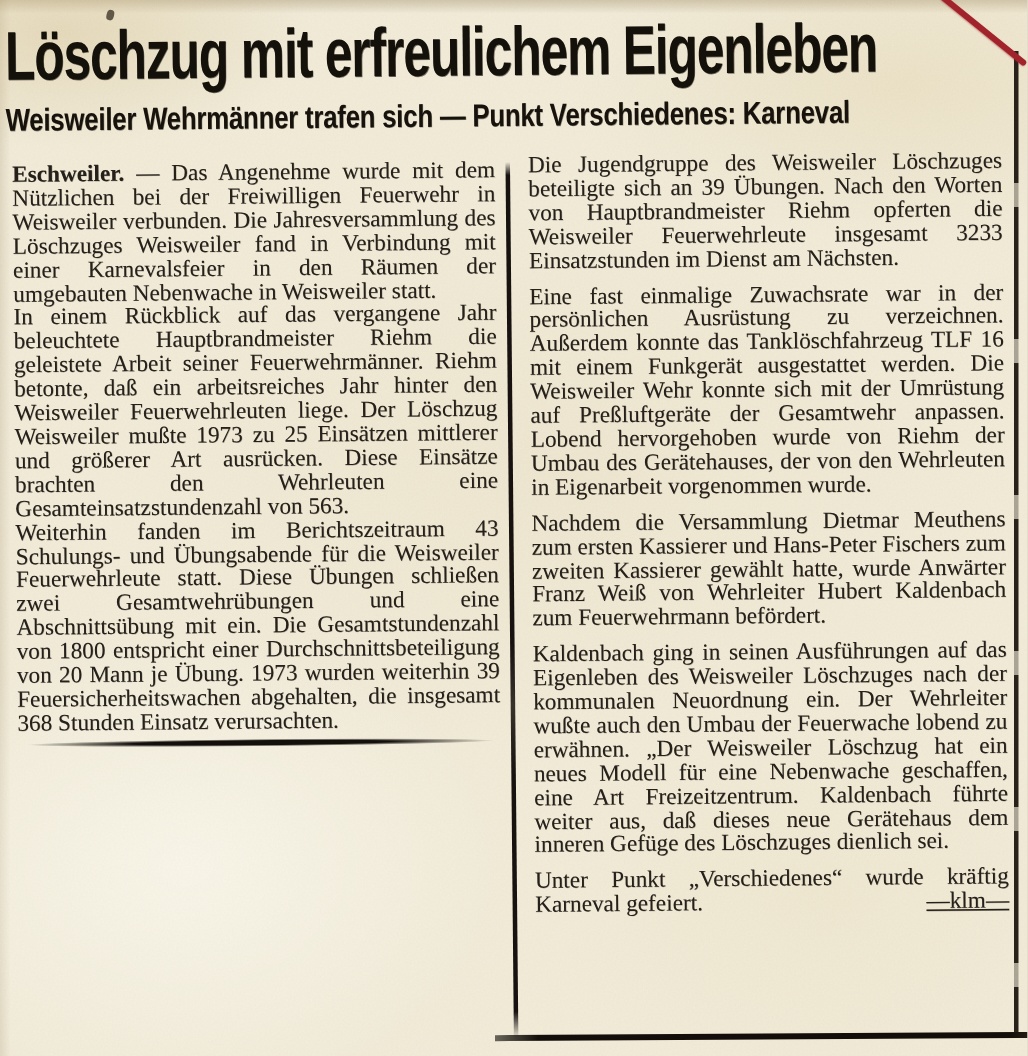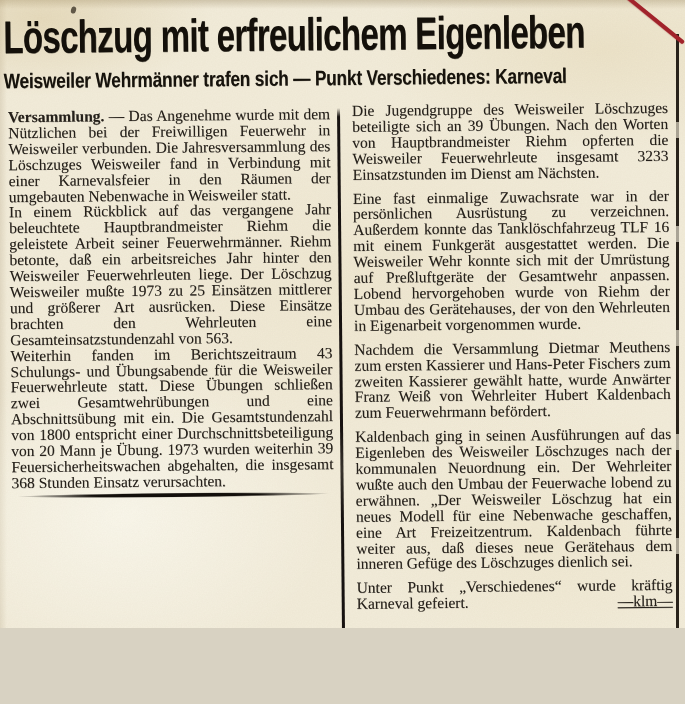--- a/index.html
+++ b/index.html
@@ -1,20 +1,20 @@
 <!DOCTYPE html>
 <html lang="de"><head>
 <meta charset="utf-8">
 <style>
   html, body { margin: 0; padding: 0; background: #d8d2c2; }
 
   .page {
     position: relative;
     width: 685px;
-    height: 628px;
+    height: 704px;
     overflow: hidden;
     background-color: #f2ecda;
     background-image:
       radial-gradient(240px 110px at 6% 3%,  rgba(210,190,140,0.38), transparent 70%),
       radial-gradient(320px 150px at 88% 8%, rgba(222,205,160,0.30), transparent 70%),
       radial-gradient(420px 260px at 55% 45%, rgba(228,214,178,0.22), transparent 72%),
       radial-gradient(300px 220px at 18% 82%, rgba(255,255,248,0.55), transparent 70%),
       radial-gradient(260px 200px at 80% 85%, rgba(236,226,196,0.35), transparent 70%),
       linear-gradient(to bottom, rgba(150,130,90,0.35) 0px, rgba(150,130,90,0) 9px),
       linear-gradient(to right,  rgba(150,130,90,0.18) 0px, rgba(150,130,90,0) 7px);
@@ -117,21 +117,21 @@
       <h1 class="headline">Löschzug mit erfreulichem Eigenleben</h1>
     </div>
 
     <div class="subheadline-wrap">
       <h2 class="subheadline">Weisweiler Wehrmänner trafen sich — Punkt Verschiedenes: Karneval</h2>
     </div>
 
     <div class="columns">
 
       <div class="col col-left">
-        <p><span class="dateline">Versammlung.</span><span> — Das Angenehme wurde mit dem Nützlichen bei der Freiwilligen Feuerwehr in Weisweiler verbunden. Die Jahresversammlung des Löschzuges Weisweiler fand in Verbindung mit einer Karnevalsfeier in den Räumen der umgebauten Nebenwache in Weisweiler statt.</span></p>
+        <p><span class="dateline">Eschweiler.</span><span> — Das Angenehme wurde mit dem Nützlichen bei der Freiwilligen Feuerwehr in Weisweiler verbunden. Die Jahresversammlung des Löschzuges Weisweiler fand in Verbindung mit einer Karnevalsfeier in den Räumen der umgebauten Nebenwache in Weisweiler statt.</span></p>
         <p>In einem Rückblick auf das vergangene Jahr beleuchtete Hauptbrandmeister Riehm die geleistete Arbeit seiner Feuerwehrmänner. Riehm betonte, daß ein arbeitsreiches Jahr hinter den Weisweiler Feuerwehrleuten liege. Der Löschzug Weisweiler mußte 1973 zu 25 Einsätzen mittlerer und größerer Art ausrücken. Diese Einsätze brachten den Wehrleuten eine Gesamteinsatzstundenzahl von 563.</p>
         <p>Weiterhin fanden im Berichtszeitraum 43 Schulungs- und Übungsabende für die Weisweiler Feuerwehrleute statt. Diese Übungen schließen zwei Gesamtwehrübungen und eine Abschnittsübung mit ein. Die Gesamtstundenzahl von 1800 entspricht einer Durchschnittsbeteiligung von 20 Mann je Übung. 1973 wurden weiterhin 39 Feuersicherheitswachen abgehalten, die insgesamt 368 Stunden Einsatz verursachten.</p>
         <div class="left-end-rule"></div>
       </div>
 
       <div class="column-rule"></div>
 
       <div class="col col-right">
         <p>Die Jugendgruppe des Weisweiler Löschzuges beteiligte sich an 39 Übungen. Nach den Worten von Hauptbrandmeister Riehm opferten die Weisweiler Feuerwehrleute insgesamt 3233 Einsatzstunden im Dienst am Nächsten.</p>
         <p>Eine fast einmalige Zuwachsrate war in der persönlichen Ausrüstung zu verzeichnen. Außerdem konnte das Tanklöschfahrzeug TLF 16 mit einem Funkgerät ausgestattet werden. Die Weisweiler Wehr konnte sich mit der Umrüstung auf Preßluftgeräte der Gesamtwehr anpassen. Lobend hervorgehoben wurde von Riehm der Umbau des Gerätehauses, der von den Wehrleuten in Eigenarbeit vorgenommen wurde.</p>

